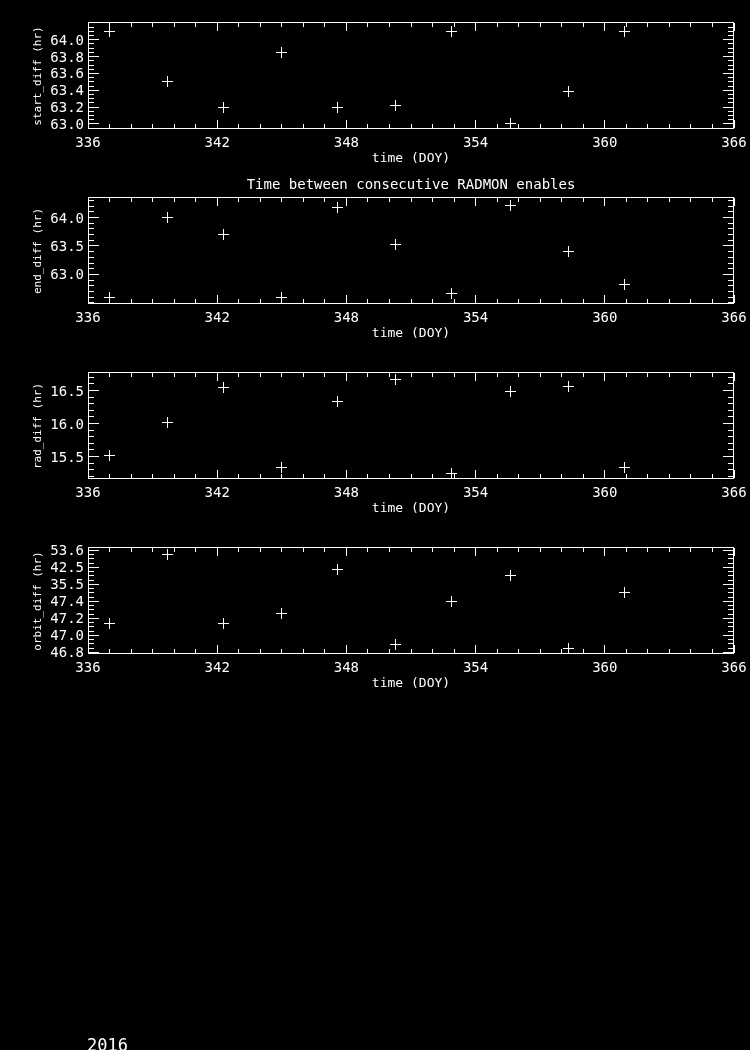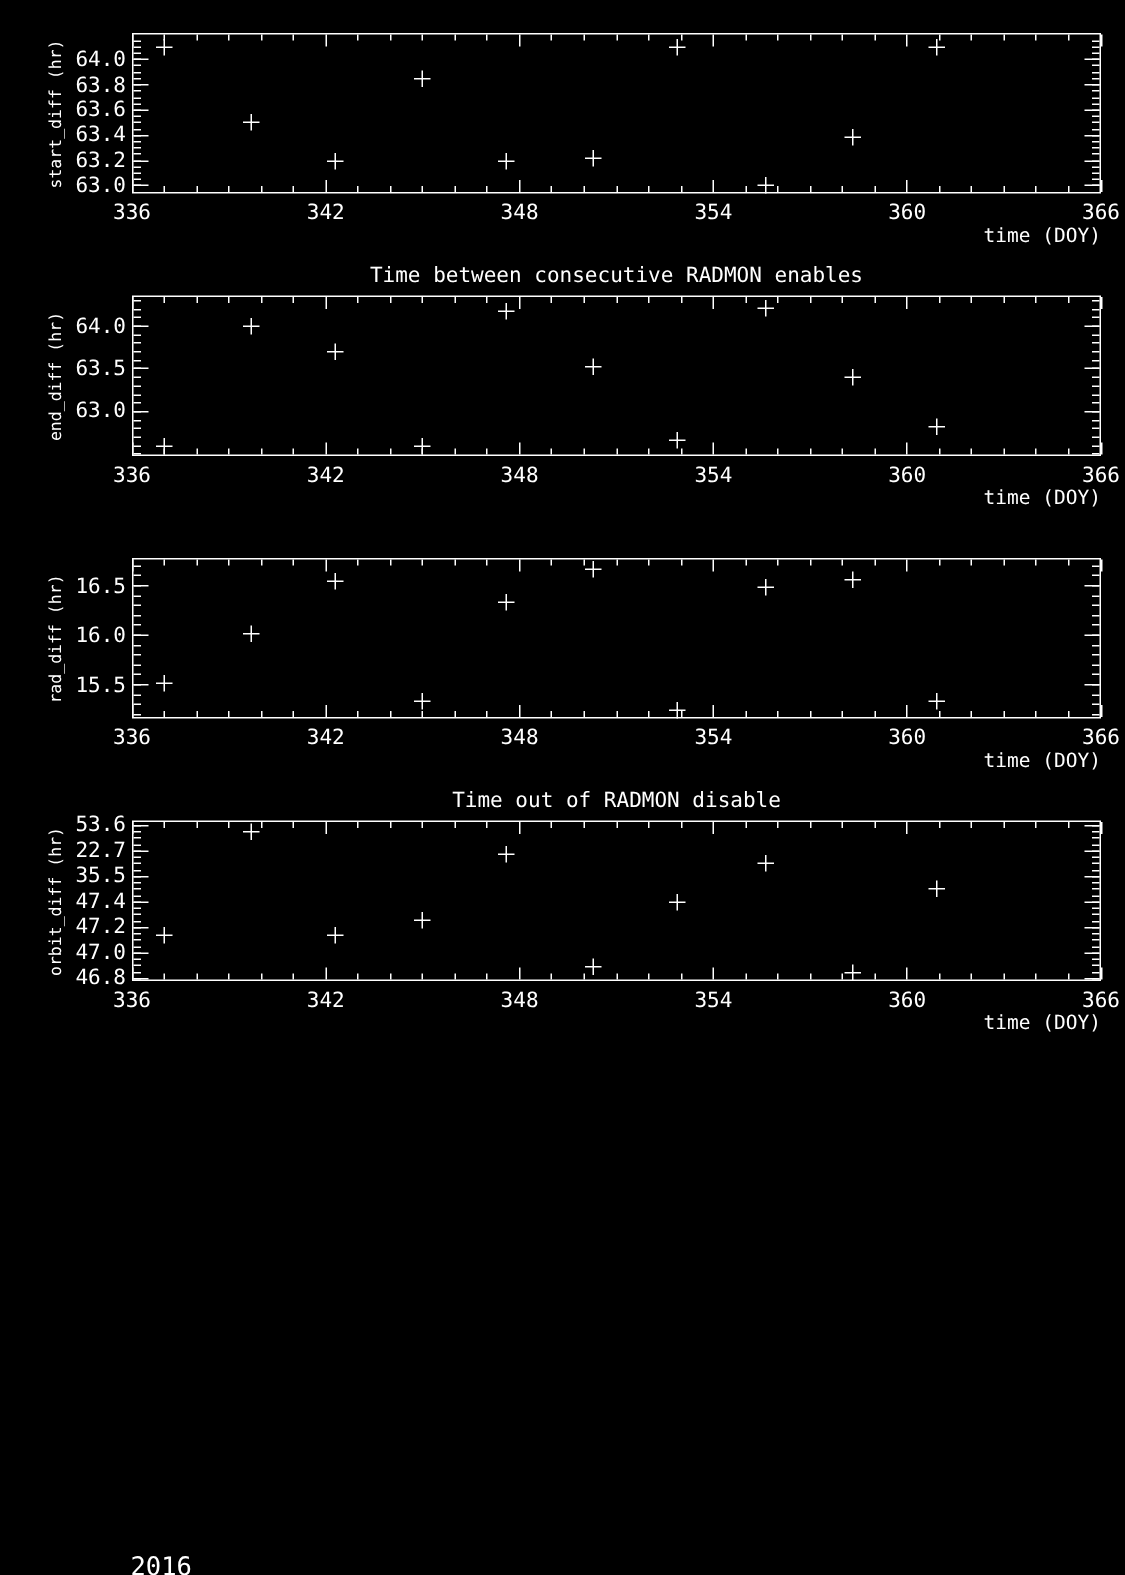--- a/index.html
+++ b/index.html
@@ -29,21 +29,21 @@
   .ytick-label{
     position:absolute;left:43px;width:41px;height:16px;
     text-align:right;font-size:14px;line-height:16px;
   }
   .xtick-label{
     position:absolute;width:42px;height:15px;top:135px;
     text-align:center;font-size:14px;line-height:15px;
   }
   .xlabel{
     position:absolute;left:88px;width:646px;top:150px;height:15px;
-    text-align:right;font-size:13px;line-height:15px;
+    text-align:center;font-size:13px;line-height:15px;
   }
   .tick{position:absolute;background:#fff;}
   .marker{position:absolute;width:11px;height:11px;}
   .marker .h{position:absolute;left:0;top:5px;width:11px;height:1px;background:#fff;}
   .marker .v{position:absolute;left:5px;top:0;width:1px;height:11px;background:#fff;}
   .year-label{
     position:absolute;left:87px;top:1035px;
     font-size:17px;line-height:20px;
   }
 </style>
@@ -539,41 +539,40 @@
       <div class="marker" style="left: 562.7px; top: 31px;">
         <div class="h"></div>
         <div class="v"></div>
       </div>
       <div class="marker" style="left: 618.7px; top: 111.6px;">
         <div class="h"></div>
         <div class="v"></div>
       </div>
     </div>
     <div class="subplot" style="top: 525px;">
-      <div class="plot-title">Time out of RADMON disable</div>
       <div class="plot-box"></div>
       <div class="ylabel">orbit_diff (hr)</div>
       <div class="tick" style="left: 89px; top: 126.8px; width: 10px; height: 1px;"></div>
       <div class="tick" style="left: 723px; top: 126.8px; width: 10px; height: 1px;"></div>
       <div class="ytick-label" style="top: 119.3px;">46.8</div>
       <div class="tick" style="left: 89px; top: 109.8px; width: 10px; height: 1px;"></div>
       <div class="tick" style="left: 723px; top: 109.8px; width: 10px; height: 1px;"></div>
       <div class="ytick-label" style="top: 102.3px;">47.0</div>
       <div class="tick" style="left: 89px; top: 92.8px; width: 10px; height: 1px;"></div>
       <div class="tick" style="left: 723px; top: 92.8px; width: 10px; height: 1px;"></div>
       <div class="ytick-label" style="top: 85.3px;">47.2</div>
       <div class="tick" style="left: 89px; top: 75.8px; width: 10px; height: 1px;"></div>
       <div class="tick" style="left: 723px; top: 75.8px; width: 10px; height: 1px;"></div>
       <div class="ytick-label" style="top: 68.3px;">47.4</div>
       <div class="tick" style="left: 89px; top: 58.9px; width: 10px; height: 1px;"></div>
       <div class="tick" style="left: 723px; top: 58.9px; width: 10px; height: 1px;"></div>
       <div class="ytick-label" style="top: 51.4px;">35.5</div>
       <div class="tick" style="left: 89px; top: 41.9px; width: 10px; height: 1px;"></div>
       <div class="tick" style="left: 723px; top: 41.9px; width: 10px; height: 1px;"></div>
-      <div class="ytick-label" style="top: 34.4px;">22.7</div>
+      <div class="ytick-label" style="top: 34.4px;">42.5</div>
       <div class="tick" style="left: 89px; top: 24.9px; width: 10px; height: 1px;"></div>
       <div class="tick" style="left: 723px; top: 24.9px; width: 10px; height: 1px;"></div>
       <div class="ytick-label" style="top: 17.4px;">53.6</div>
       <div class="tick" style="left: 89px; top: 126.8px; width: 5px; height: 1px;"></div>
       <div class="tick" style="left: 728px; top: 126.8px; width: 5px; height: 1px;"></div>
       <div class="tick" style="left: 89px; top: 122.6px; width: 5px; height: 1px;"></div>
       <div class="tick" style="left: 728px; top: 122.6px; width: 5px; height: 1px;"></div>
       <div class="tick" style="left: 89px; top: 118.3px; width: 5px; height: 1px;"></div>
       <div class="tick" style="left: 728px; top: 118.3px; width: 5px; height: 1px;"></div>
       <div class="tick" style="left: 89px; top: 114.1px; width: 5px; height: 1px;"></div>

